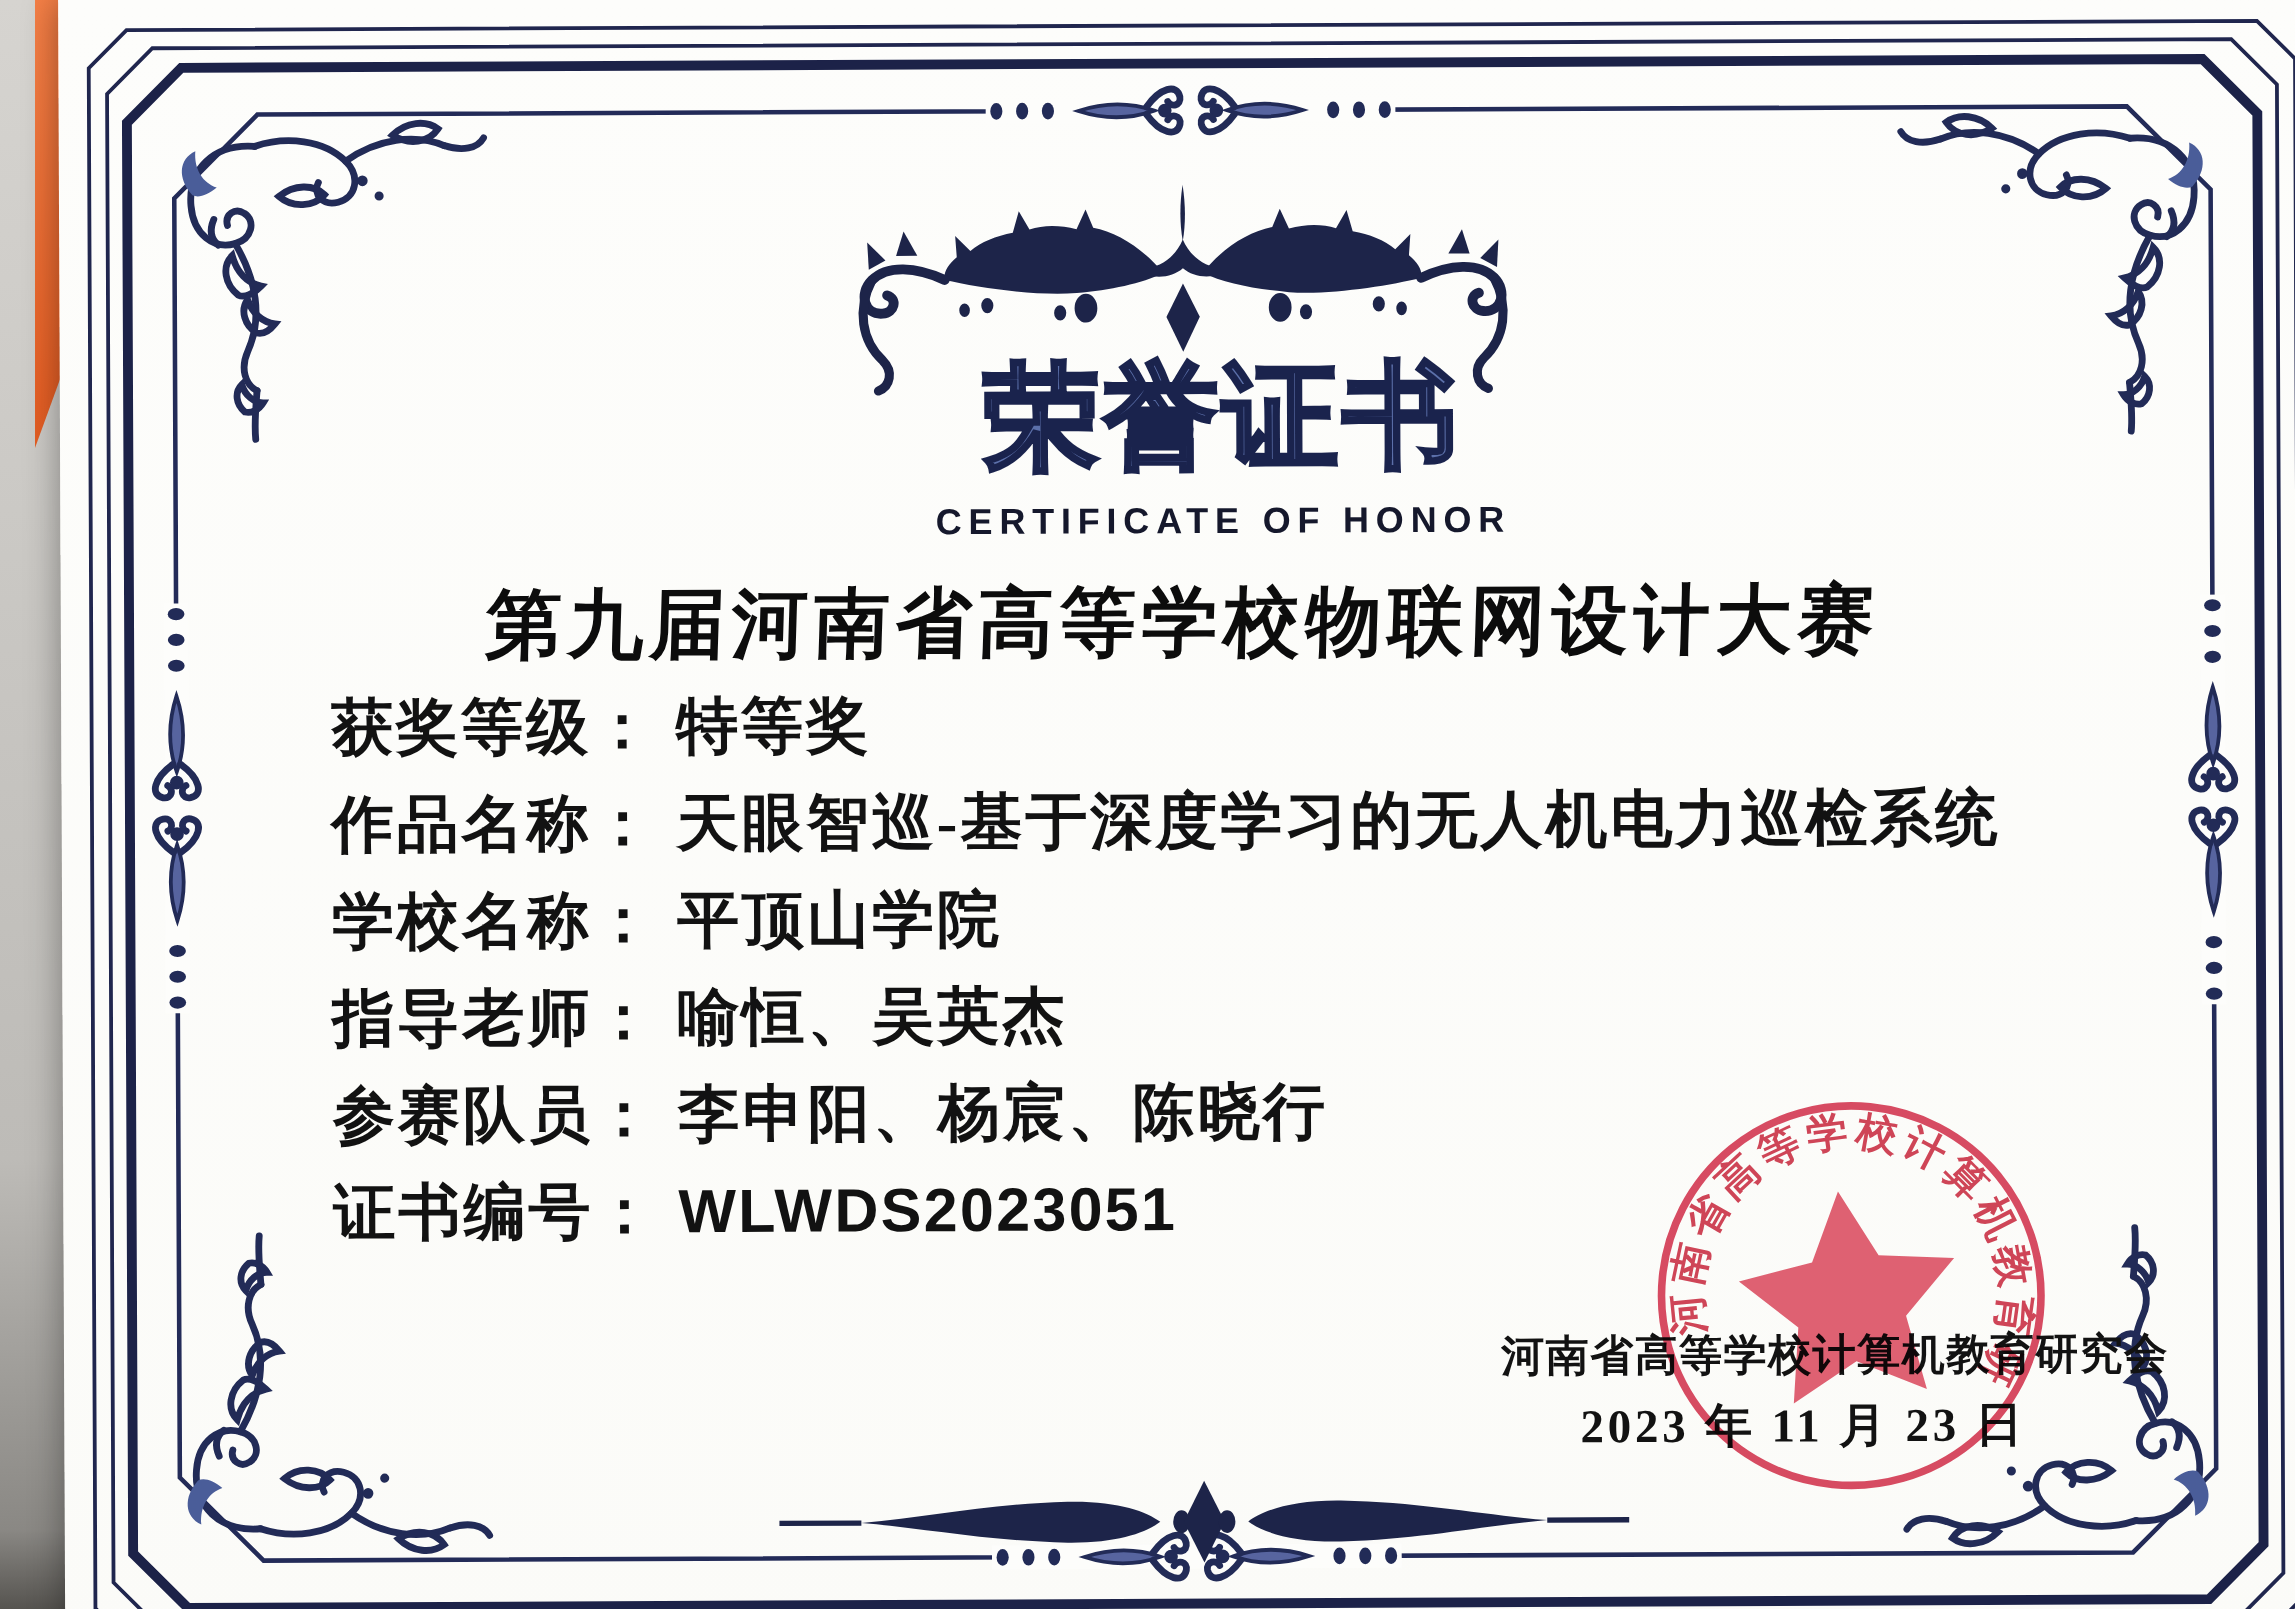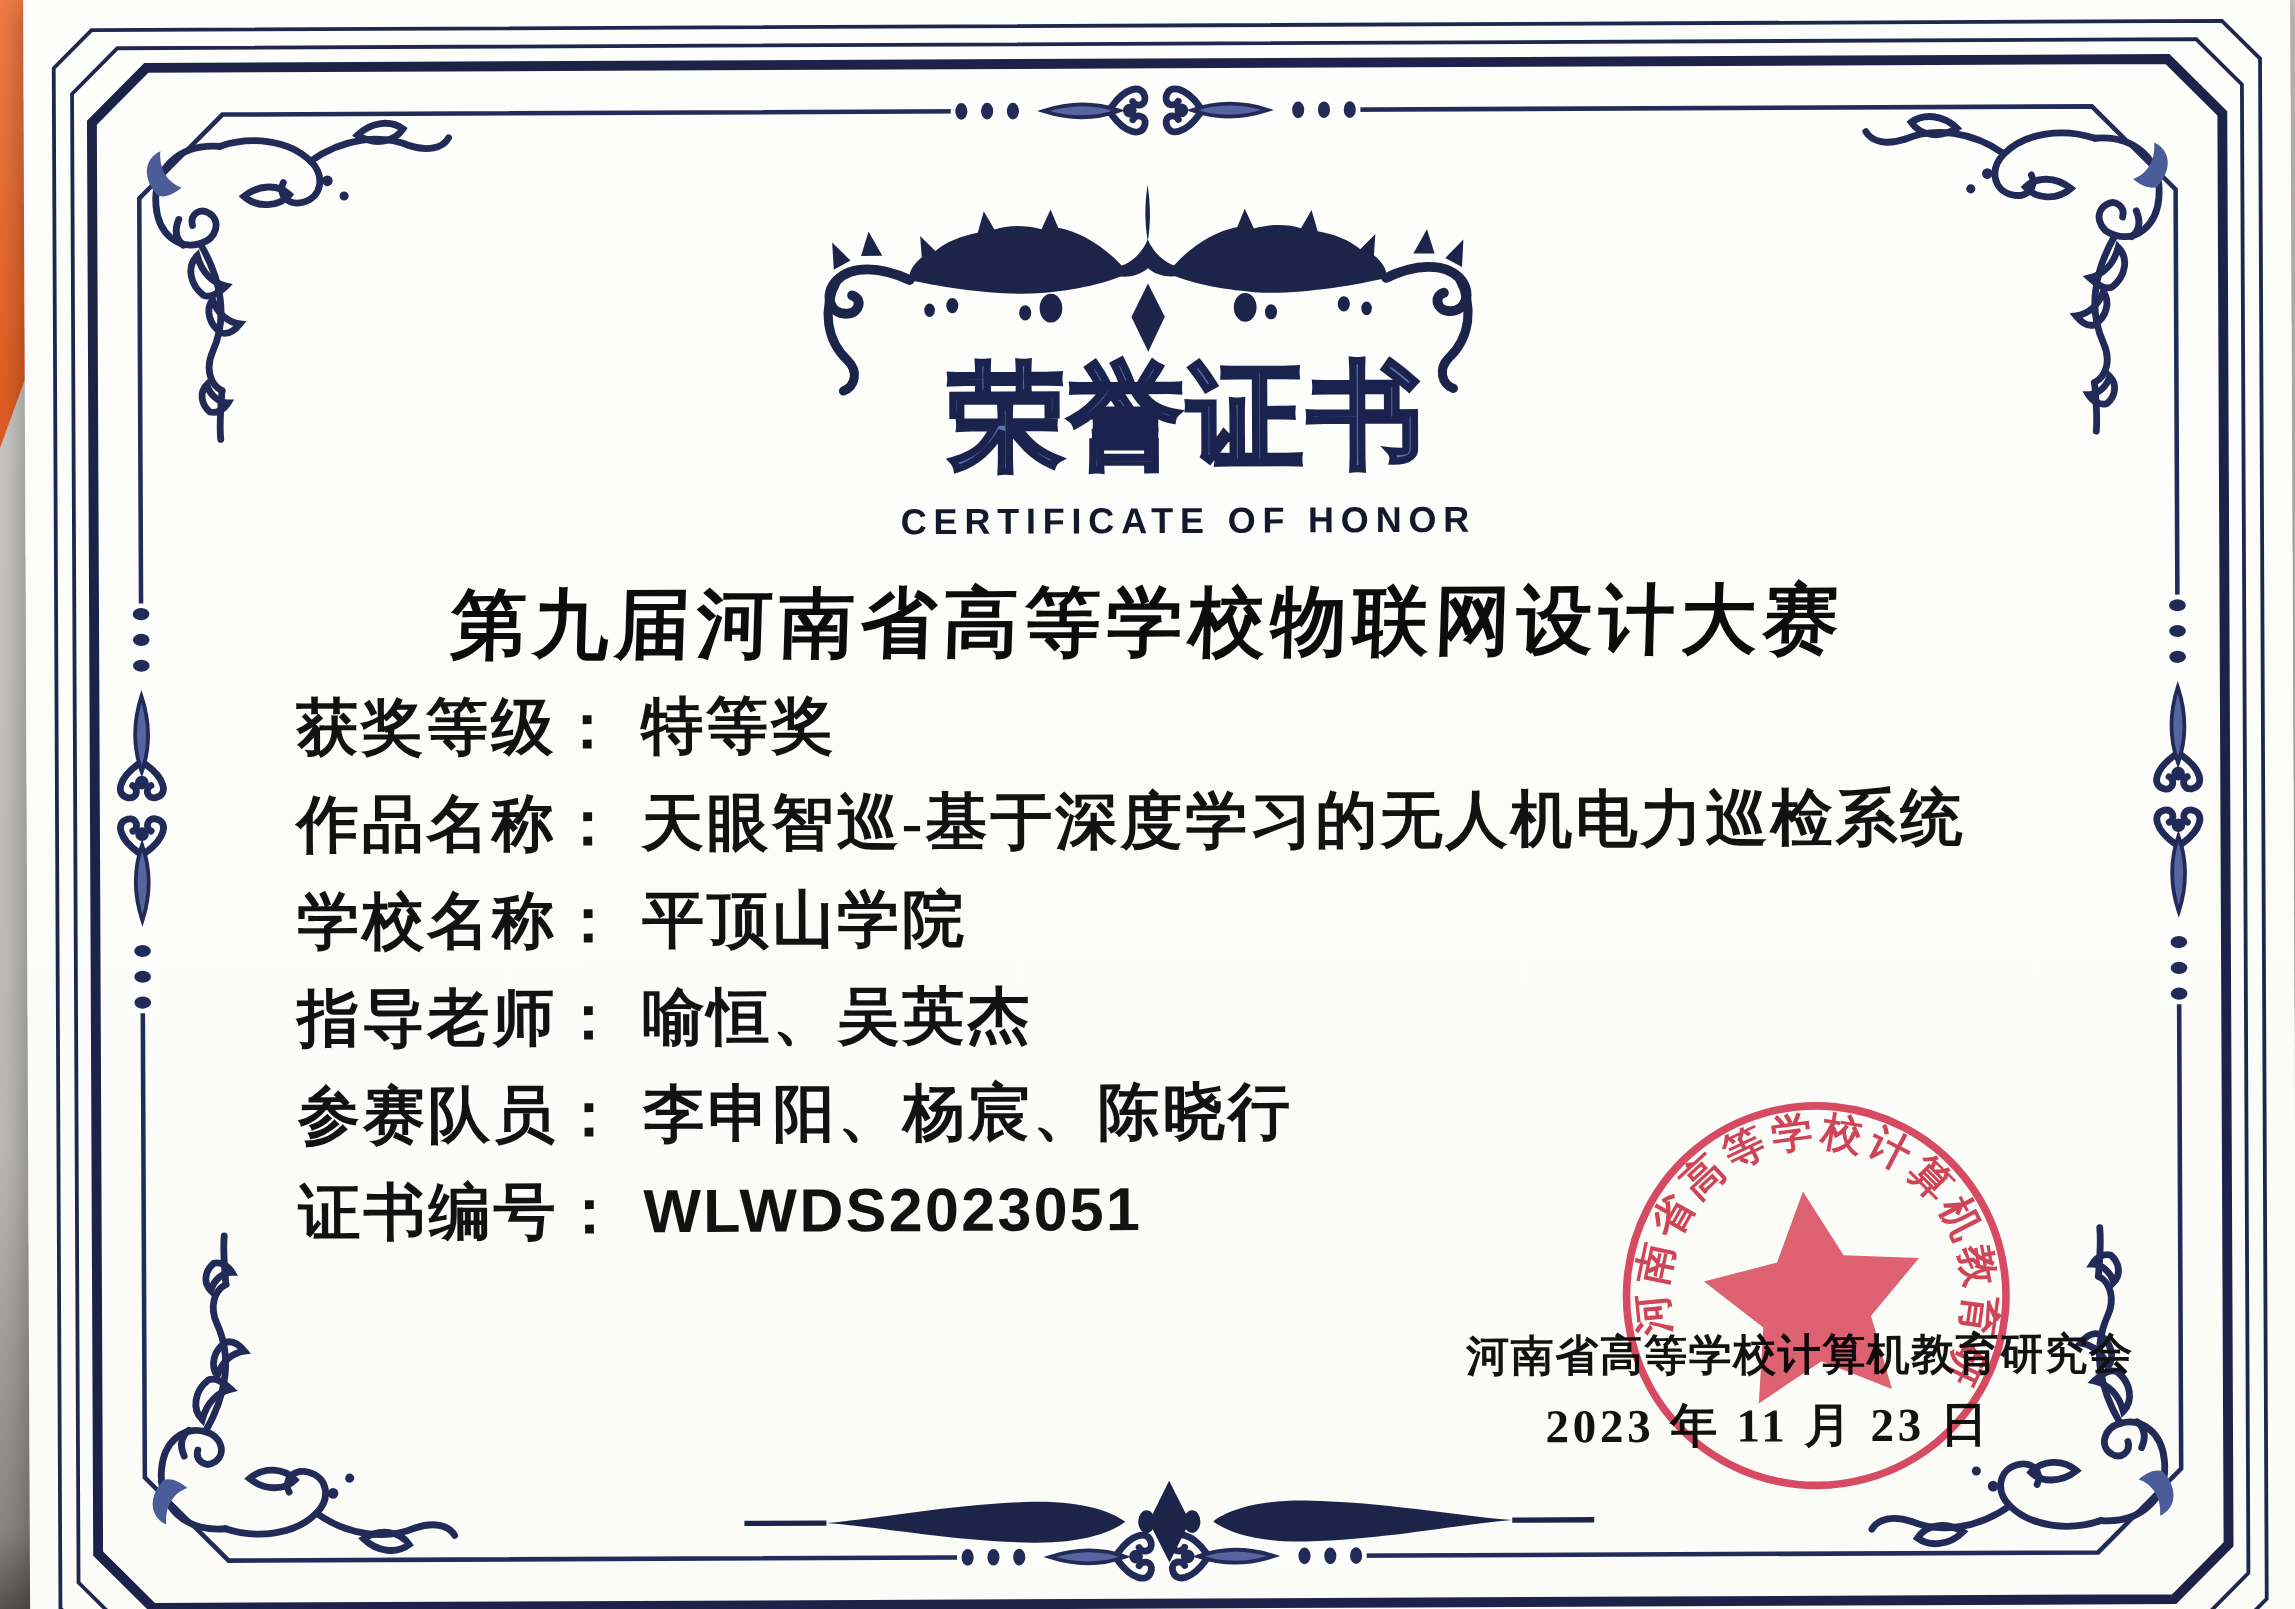--- a/index.html
+++ b/index.html
@@ -1,21 +1,21 @@
 <!DOCTYPE html>
 <html style="font-size:12px"><head>
 <meta charset="utf-8">
 <style>
   html,body{margin:0;padding:0;}
   body{
     width:2295px;height:1610px;overflow:hidden;position:relative;
     background:linear-gradient(#d6d4d0,#bdbbb7 72%,#8a8884 95%,#55534f);
     font-family:"Liberation Serif","DejaVu Serif",serif;
   }
-  .photo{position:absolute;inset:0;}
+  .photo{position:absolute;inset:0;margin-left:35px;}
   .folder-corner{
     position:absolute;left:0;top:0;width:197px;height:486px;z-index:1;
     background:linear-gradient(135deg,#f58047,#e55f25 60%,#d9571f);
     clip-path:polygon(0 0,163px 0,0 448px);
   }
   .paper{
     position:absolute;left:26px;top:-4.6px;width:2267px;height:1677px;z-index:2;
     background:linear-gradient(180deg,#fdfdfb,#fbfbf8);
     transform:rotate(-0.25deg);transform-origin:50% 40%;
     box-shadow:0 0 35px rgba(0,0,0,.38);

